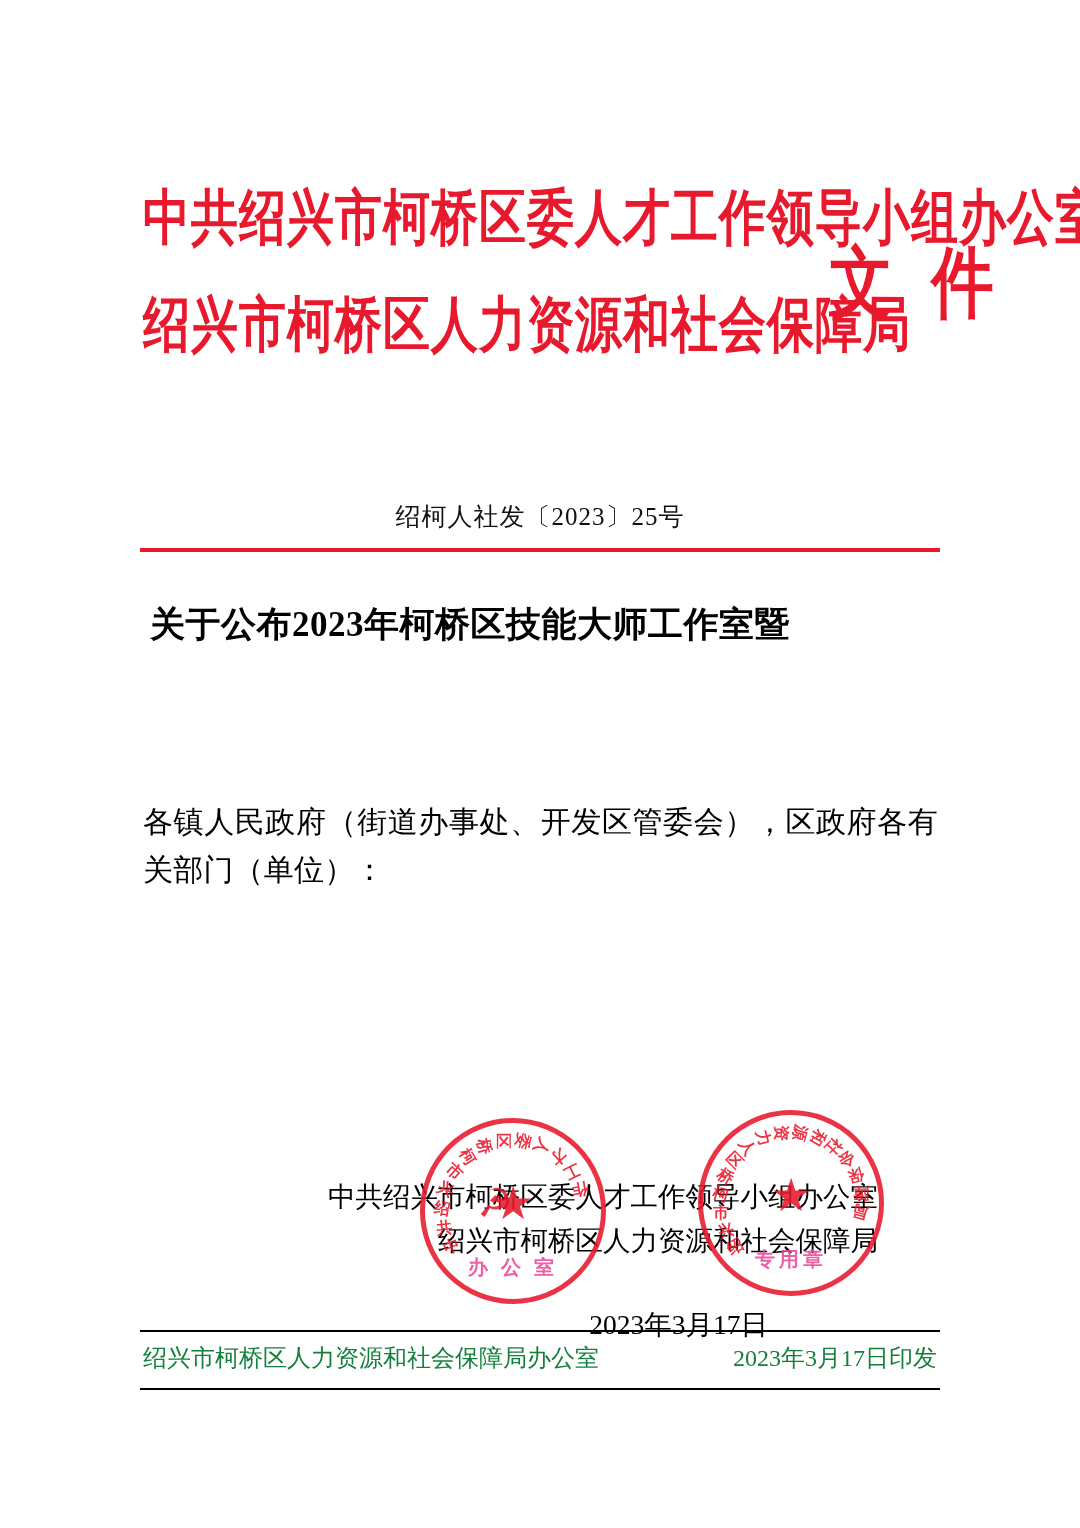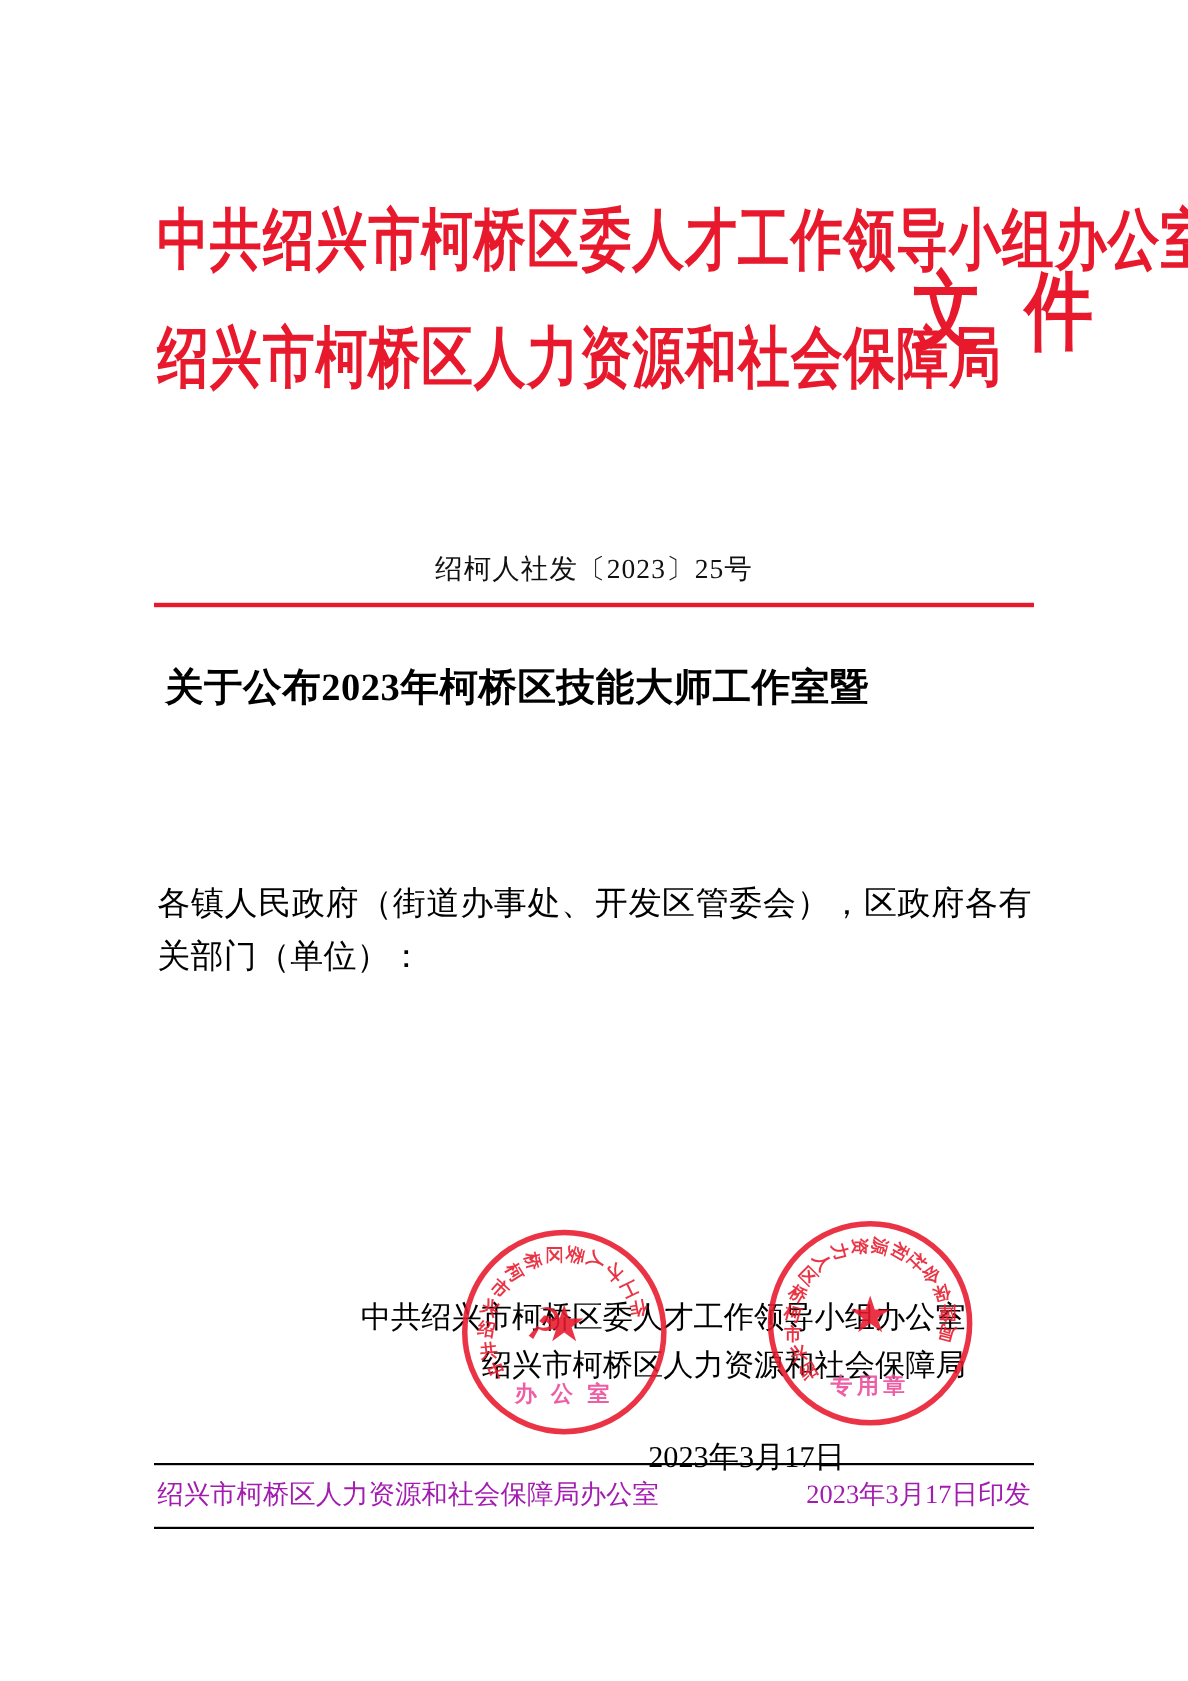--- a/index.html
+++ b/index.html
@@ -225,21 +225,21 @@
   }
   .footer {
     position: absolute;
     left: 143px;
     top: 1342px;
     width: 794px;
     display: flex;
     justify-content: space-between;
     align-items: center;
     font-size: 24px;
-    color: #a21caf;
+    color: #15803d;
   }
 </style>
 </head>
 <body>
 
 <div class="page">
 
   <div class="letterhead">
     <div class="lh-line lh-line1">中共绍兴市柯桥区委人才工作领导小组办公室</div>
     <div class="lh-line lh-line2">绍兴市柯桥区人力资源和社会保障局</div>

